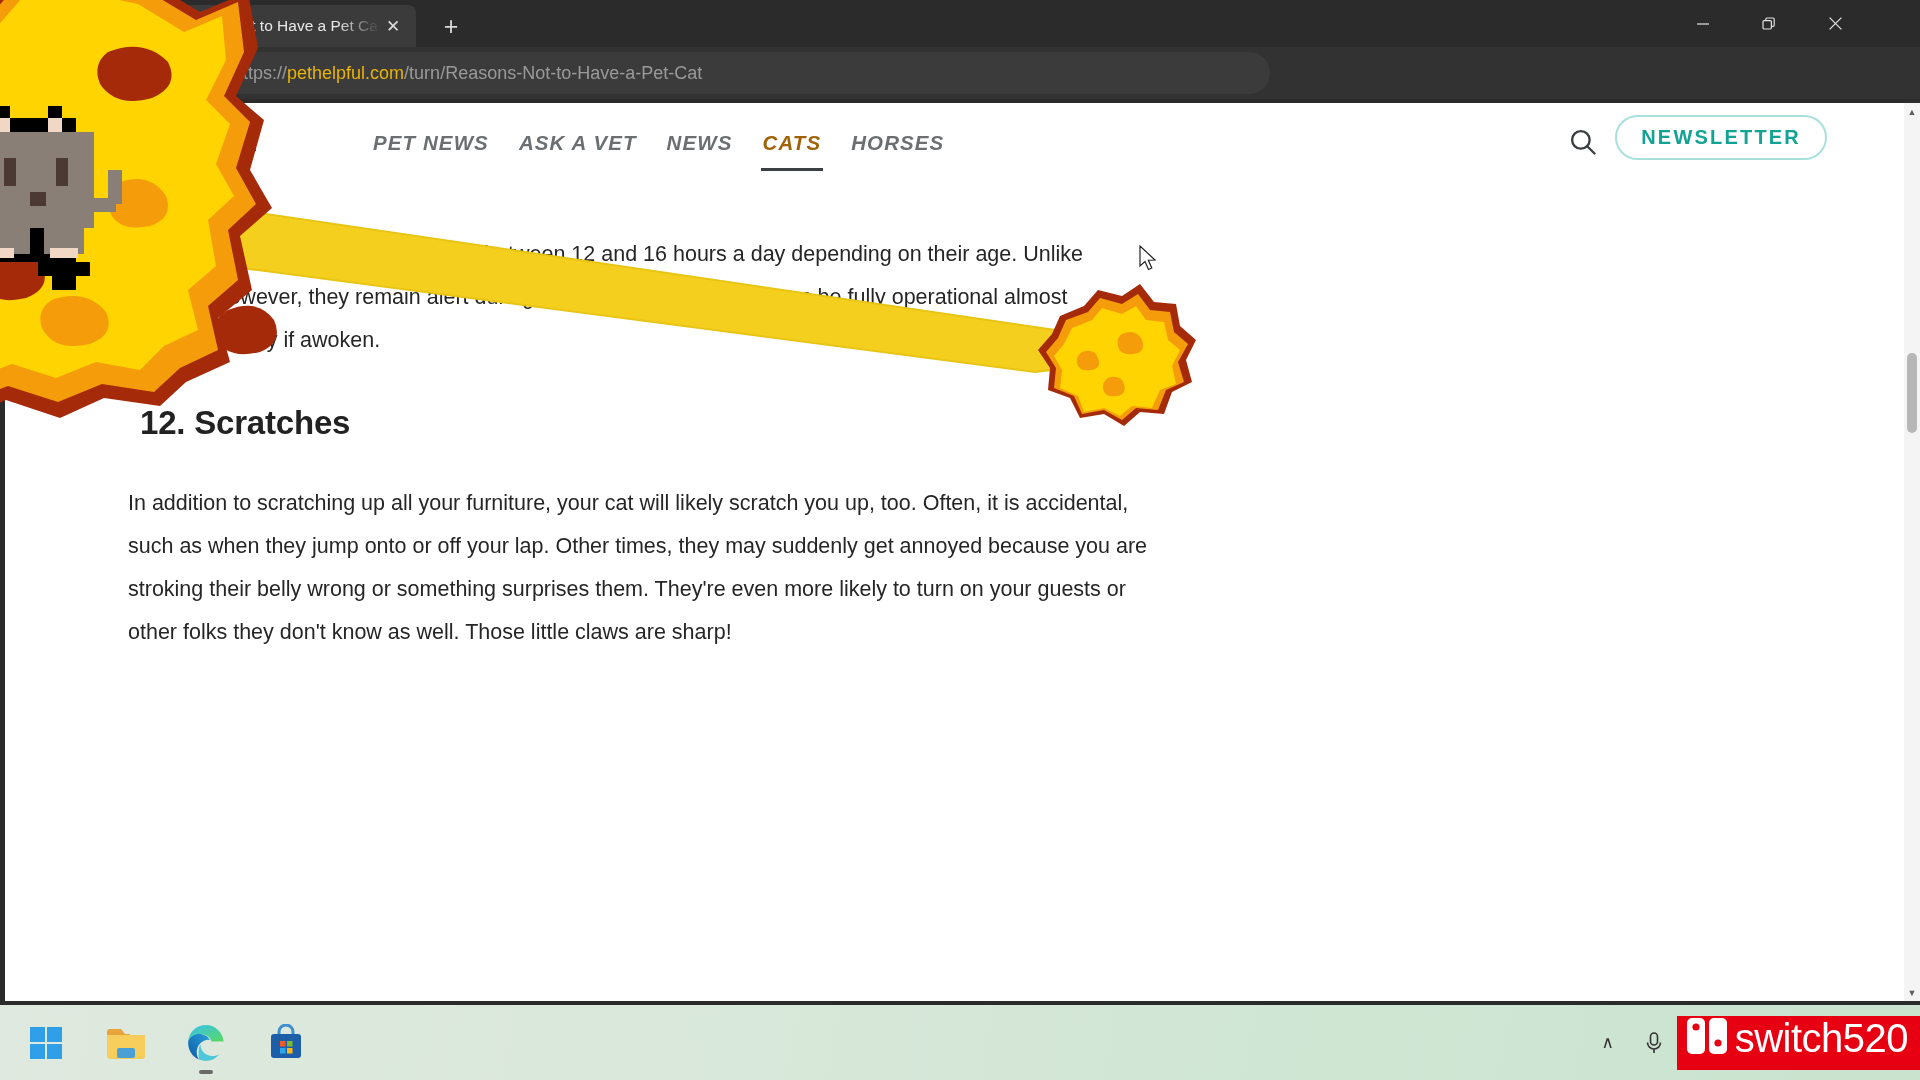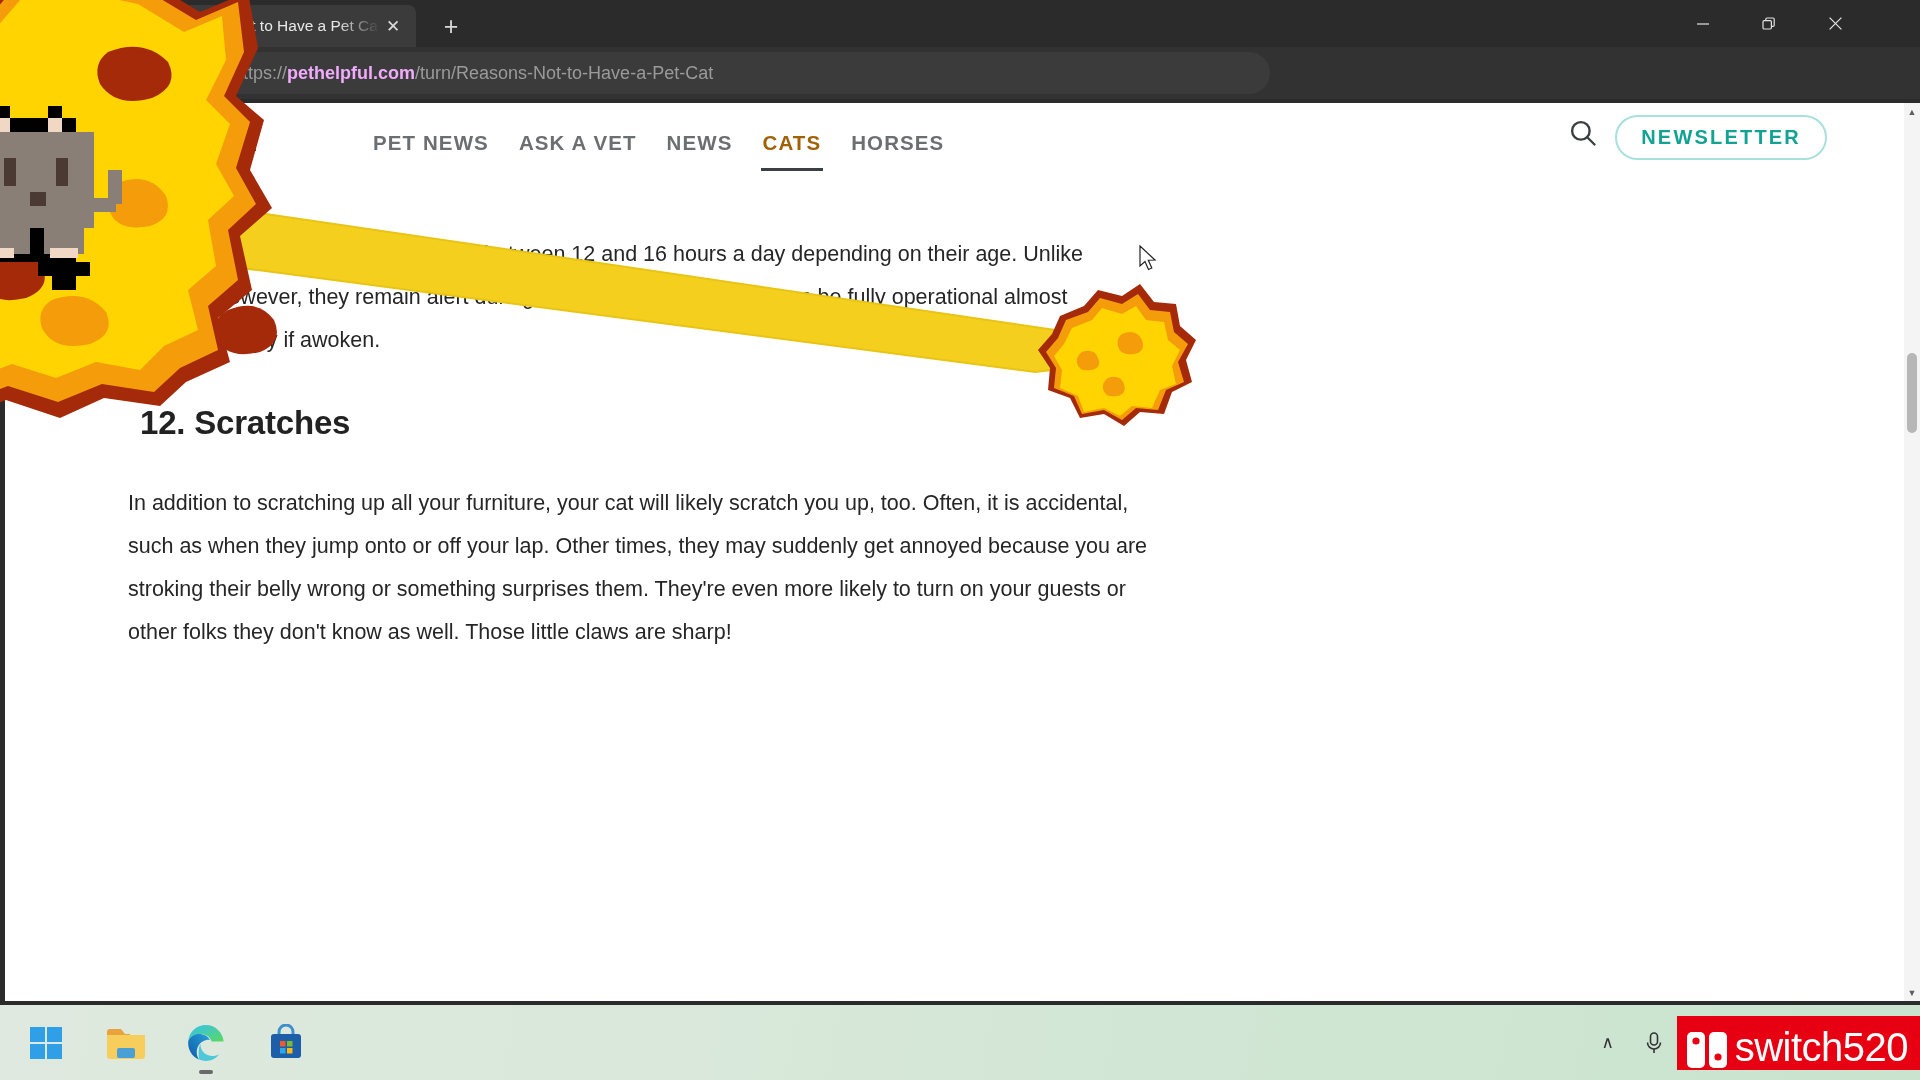--- a/index.html
+++ b/index.html
@@ -54,21 +54,21 @@
   #toolbar-row{
     position:absolute; left:0; top:47px; width:1920px; height:52px;
     background:#323232;
   }
   #address-bar{
     position:absolute; left:115px; top:5px; width:1155px; height:42px;
     background:#3b3b3b; border-radius:21px;
     display:flex; align-items:center; padding:0 18px;
   }
   #url-text{ font-size:18px; color:#9a9a9a; white-space:nowrap; padding-left:100px;}
-  #url-text b{ color:#f0abfc; font-weight:700; }
+  #url-text b{ color:#eab308; font-weight:400; }
   .tb-icon{
     position:absolute; top:50px; width:46px; height:46px;
     display:flex; align-items:center; justify-content:center;
   }
   .tb-icon svg{ width:23px; height:23px; stroke:#e0e0e0; fill:none; stroke-width:1.6; }
   #tbi-read   { left:1268px; }
   #tbi-readal { left:1325px; }
   #tbi-fav    { left:1385px; }
   #tbi-split  { left:1467px; }
   #tbi-collect{ left:1535px; }
@@ -87,32 +87,32 @@
   #site-header{
     position:absolute; left:0; top:0; width:1880px; height:68px;
     background:#fff; display:flex; align-items:center;
   }
   #site-logo{
     position:absolute; left:180px; top:6px;
     font-family:"Liberation Serif", serif; font-style:italic; font-weight:700;
     font-size:46px; color:#1a1a1a; letter-spacing:-1px;
   }
   #site-nav{
-    position:absolute; left:366px; top:18px; display:flex; align-items:center; gap:26px;
+    position:absolute; left:366px; top:18px; display:flex; align-items:center; gap:26px;font-style:italic;
   }
   .nav-item{
     font-size:20.5px; font-weight:700; color:#6b6f72; letter-spacing:1.1px;
     padding:10px 2px 16px; position:relative; white-space:nowrap;
   }
   .nav-item.active{ color:#a16207; }
   .nav-item.active::after{
     content:""; position:absolute; left:0; right:0; bottom:0; height:3px; background:#3b4044;
   }
   #header-right{
-    position:absolute; right:58px; top:12px; display:flex; align-items:flex-start; gap:14px;
+    position:absolute; right:58px; top:12px; display:flex; align-items:flex-end; gap:14px;
   }
   #search-icon-wrap{ width:36px; height:36px; display:flex; align-items:center; justify-content:center; }
   #newsletter-button{
     border:2.5px solid #a8e0dd; border-radius:26px; padding:9px 24px;
     color:#13a394; font-size:20px; font-weight:700; letter-spacing:2.2px;
     background:#fff; white-space:nowrap;
   }
   
   #article{
     position:absolute; left:123px; top:130px; width:1040px;
@@ -153,21 +153,21 @@
   #taskbar-apps{ position:absolute; left:22px; display:flex; gap:32px; align-items:center; }
   .tb-app{ width:48px; height:48px; display:flex; align-items:center; justify-content:center; position:relative; }
   .tb-app.running::after{
     content:""; position:absolute; bottom:-7px; left:50%; transform:translateX(-50%);
     width:14px; height:3.5px; border-radius:2px; background:#6a6a6a;
   }
   #tray{ position:absolute; right:0; display:flex; align-items:center; height:75px; }
   #tray-chevron{ width:46px; display:flex; align-items:center; justify-content:center; color:#333; font-size:17px;}
   #tray-mic{ width:46px; display:flex; align-items:center; justify-content:center; }
   #watermark{
-    height:54px; background:#e60012; display:flex; align-items:flex-end; padding:0 12px 0 8px; gap:6px;
+    height:54px; background:#e60012; display:flex; align-items:flex-start; padding:0 12px 0 8px; gap:6px;
   }
   #watermark-text{
     color:#fff; font-size:40px; font-weight:400; letter-spacing:-0.5px;
     font-family:"Liberation Sans", sans-serif;
   }
   
   #mouse-cursor{ position:absolute; left:1139px; top:245px; }
 </style>
 </head>
 <body>

